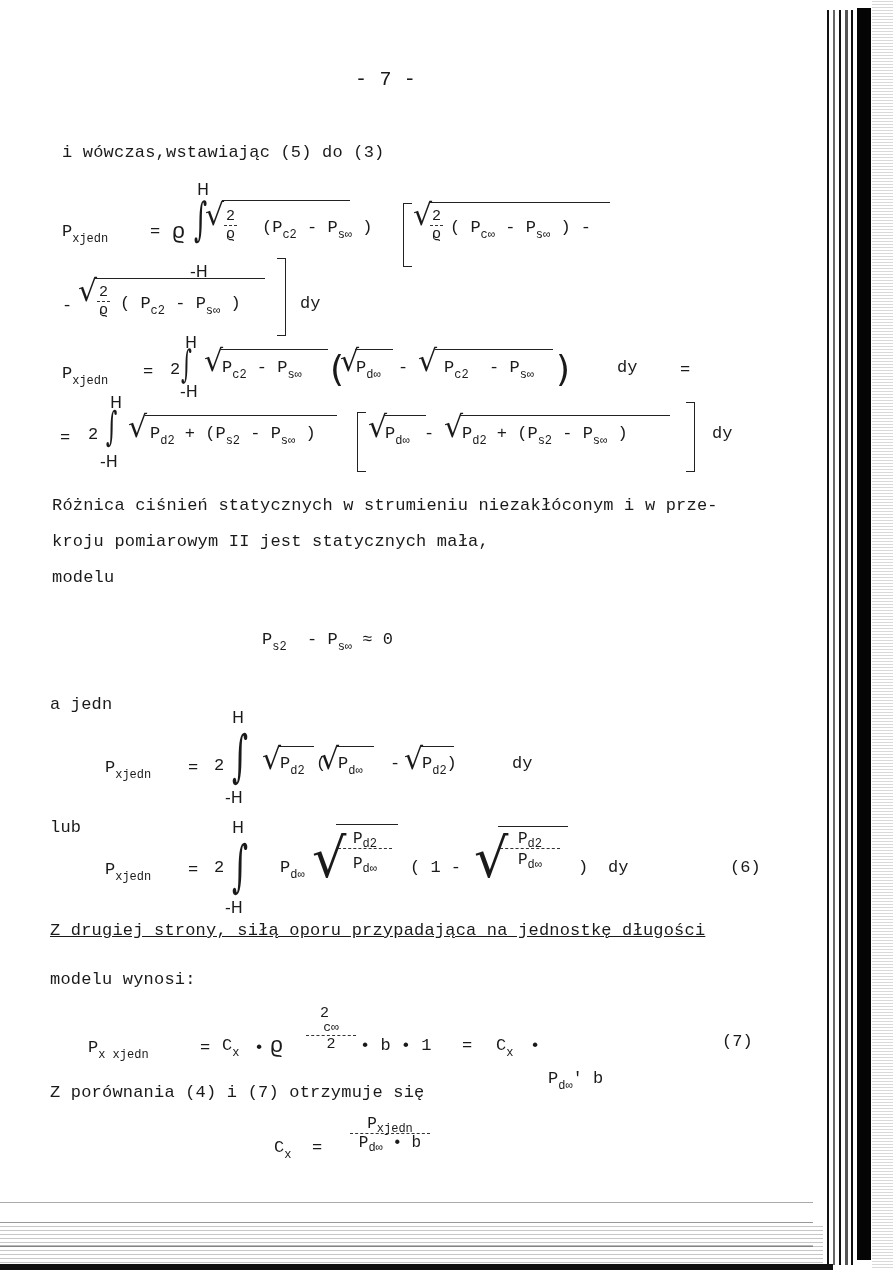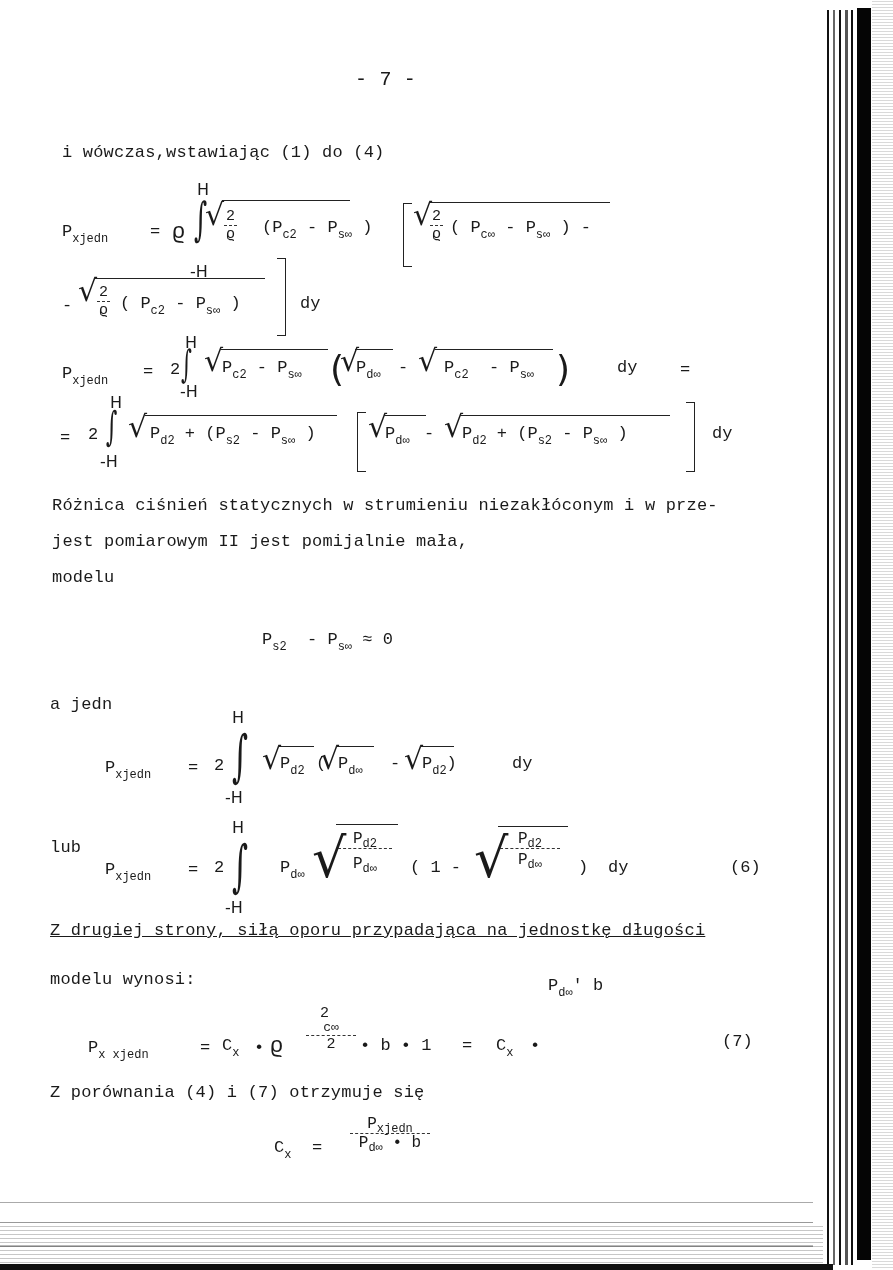--- a/index.html
+++ b/index.html
@@ -27,21 +27,21 @@
   .bottom-noise{position:absolute;left:0;right:70px;bottom:0;height:45px;
      background-image:repeating-linear-gradient(0deg,#fff 0 3px,#999 3px 4px);opacity:.55;}
   .bottom-bar{position:absolute;left:0;right:60px;bottom:0;height:6px;background:#111;}
   .rule{position:absolute;height:1px;background:#777;}
 </style>
 </head>
 <body>
 
 <div class="abs t" style="left:355px;top:68px;font-size:20px;">- 7 -</div>
 
-<div class="abs t" style="left:62px;top:143px;">i wówczas,wstawiając (1) do (4)</div>
+<div class="abs t" style="left:62px;top:143px;">i wówczas,wstawiając (5) do (3)</div>
 
 <div>
   <div class="abs m" style="left:62px;top:222px;"><span>P</span><span class="sub">xjedn</span></div>
   <div class="abs m" style="left:150px;top:222px;">=</div>
   <div class="abs m" style="left:172px;top:220px;font-size:22px;">ϱ</div>
   <div class="abs lim" style="left:197px;top:180px;">H</div>
   <div class="abs int" style="left:194px;top:196px;">∫</div>
   <div class="abs lim" style="left:190px;top:262px;">-H</div>
   <div class="abs rad" style="left:205px;top:200px;">√</div>
   <div class="abs ovl" style="left:222px;top:200px;width:128px;"></div>
@@ -101,21 +101,21 @@
   <div class="abs m" style="left:385px;top:424px;"><span>P</span><span class="sub">d∞</span></div>
   <div class="abs m" style="left:424px;top:424px;">-</div>
   <div class="abs rad" style="left:444px;top:412px;">√</div>
   <div class="abs ovl" style="left:460px;top:415px;width:210px;"></div>
   <div class="abs m" style="left:462px;top:424px;"><span>P</span><span class="sub">d2</span> + <span>(P</span><span class="sub">s2</span> - <span>P</span><span class="sub">s∞</span> )</div>
   <div class="abs brk-r" style="left:686px;top:402px;width:8px;height:68px;"></div>
   <div class="abs m" style="left:712px;top:424px;">dy</div>
 </div>
 
 <div class="abs t" style="left:52px;top:496px;">Różnica ciśnień statycznych w strumieniu niezakłóconym i w prze-</div>
-<div class="abs t" style="left:52px;top:532px;">jest pomiarowym II jest pomijalnie mała,</div>
+<div class="abs t" style="left:52px;top:532px;">kroju pomiarowym II jest statycznych mała,</div>
 <div class="abs t" style="left:52px;top:568px;">modelu</div>
 
 <div class="abs m" style="left:262px;top:630px;">
   <span>P</span><span class="sub">s2</span>
   &nbsp;<span>-</span> <span>P</span><span class="sub">s∞</span>
   <span>≈ 0</span>
 </div>
 
 <div class="abs t" style="left:50px;top:695px;">a jedn</div>
 
@@ -133,21 +133,21 @@
   <div class="abs rad" style="left:320px;top:744px;">√</div>
   <div class="abs ovl" style="left:336px;top:746px;width:38px;"></div>
   <div class="abs m" style="left:338px;top:754px;"><span>P</span><span class="sub">d∞</span></div>
   <div class="abs m" style="left:390px;top:754px;">-</div>
   <div class="abs rad" style="left:404px;top:744px;">√</div>
   <div class="abs ovl" style="left:420px;top:746px;width:34px;"></div>
   <div class="abs m" style="left:422px;top:754px;"><span>P</span><span class="sub">d2</span>)</div>
   <div class="abs m" style="left:512px;top:754px;">dy</div>
 </div>
 
-<div class="abs t" style="left:50px;top:818px;margin-top:20px;">lub</div>
+<div class="abs t" style="left:50px;top:818px;">lub</div>
 
 <div>
   <div class="abs lim" style="left:232px;top:818px;">H</div>
   <div class="abs int" style="left:232px;top:838px;font-size:56px;">∫</div>
   <div class="abs lim" style="left:225px;top:898px;">-H</div>
   <div class="abs m" style="left:105px;top:860px;"><span>P</span><span class="sub">xjedn</span></div>
   <div class="abs m" style="left:188px;top:860px;">=</div>
   <div class="abs m" style="left:214px;top:858px;">2</div>
   <div class="abs m" style="left:280px;top:858px;"><span>P</span><span class="sub">d∞</span></div>
   <div class="abs rad" style="left:312px;top:832px;font-size:54px;">√</div>
@@ -176,21 +176,21 @@
   <div class="abs m" style="left:254px;top:1038px;">•</div>
   <div class="abs m" style="left:270px;top:1034px;font-size:22px;">ϱ</div>
   <div class="abs m" style="left:320px;top:1005px;font-size:15px;">2</div>
   <div class="abs" style="left:306px;top:1020px;">
     <span class="frac" style="width:50px;"><span class="num" style="font-size:13px;">c∞</span><span class="den">2</span></span>
   </div>
   <div class="abs m" style="left:360px;top:1036px;">• b • 1</div>
   <div class="abs m" style="left:462px;top:1036px;">=</div>
   <div class="abs m" style="left:496px;top:1036px;"><span>C</span><span class="sub">x</span></div>
   <div class="abs m" style="left:530px;top:1036px;">•</div>
-  <div class="abs m" style="left:548px;top:976px;text-align:center;"><span>P</span><span class="sub">d∞</span><span>' b</span></div>
+  <div class="abs m" style="left:548px;top:1069px;text-align:center;"><span>P</span><span class="sub">d∞</span><span>' b</span></div>
   <div class="abs m" style="left:722px;top:1032px;">(7)</div>
 </div>
 
 <div class="abs t" style="left:50px;top:1083px;">Z porównania (4) i (7) otrzymuje się</div>
 
 <div>
   <div class="abs m" style="left:274px;top:1138px;"><span>C</span><span class="sub">x</span></div>
   <div class="abs m" style="left:312px;top:1138px;">=</div>
   <div class="abs" style="left:350px;top:1115px;">
     <span class="frac" style="width:80px;"><span class="num" style="font-size:16px;"><span>P</span><span class="sub" style="top:4px;">xjedn</span></span><span class="den" style="font-size:16px;"><span>P</span><span class="sub" style="top:4px;">d∞</span> <span>• b</span></span></span>

